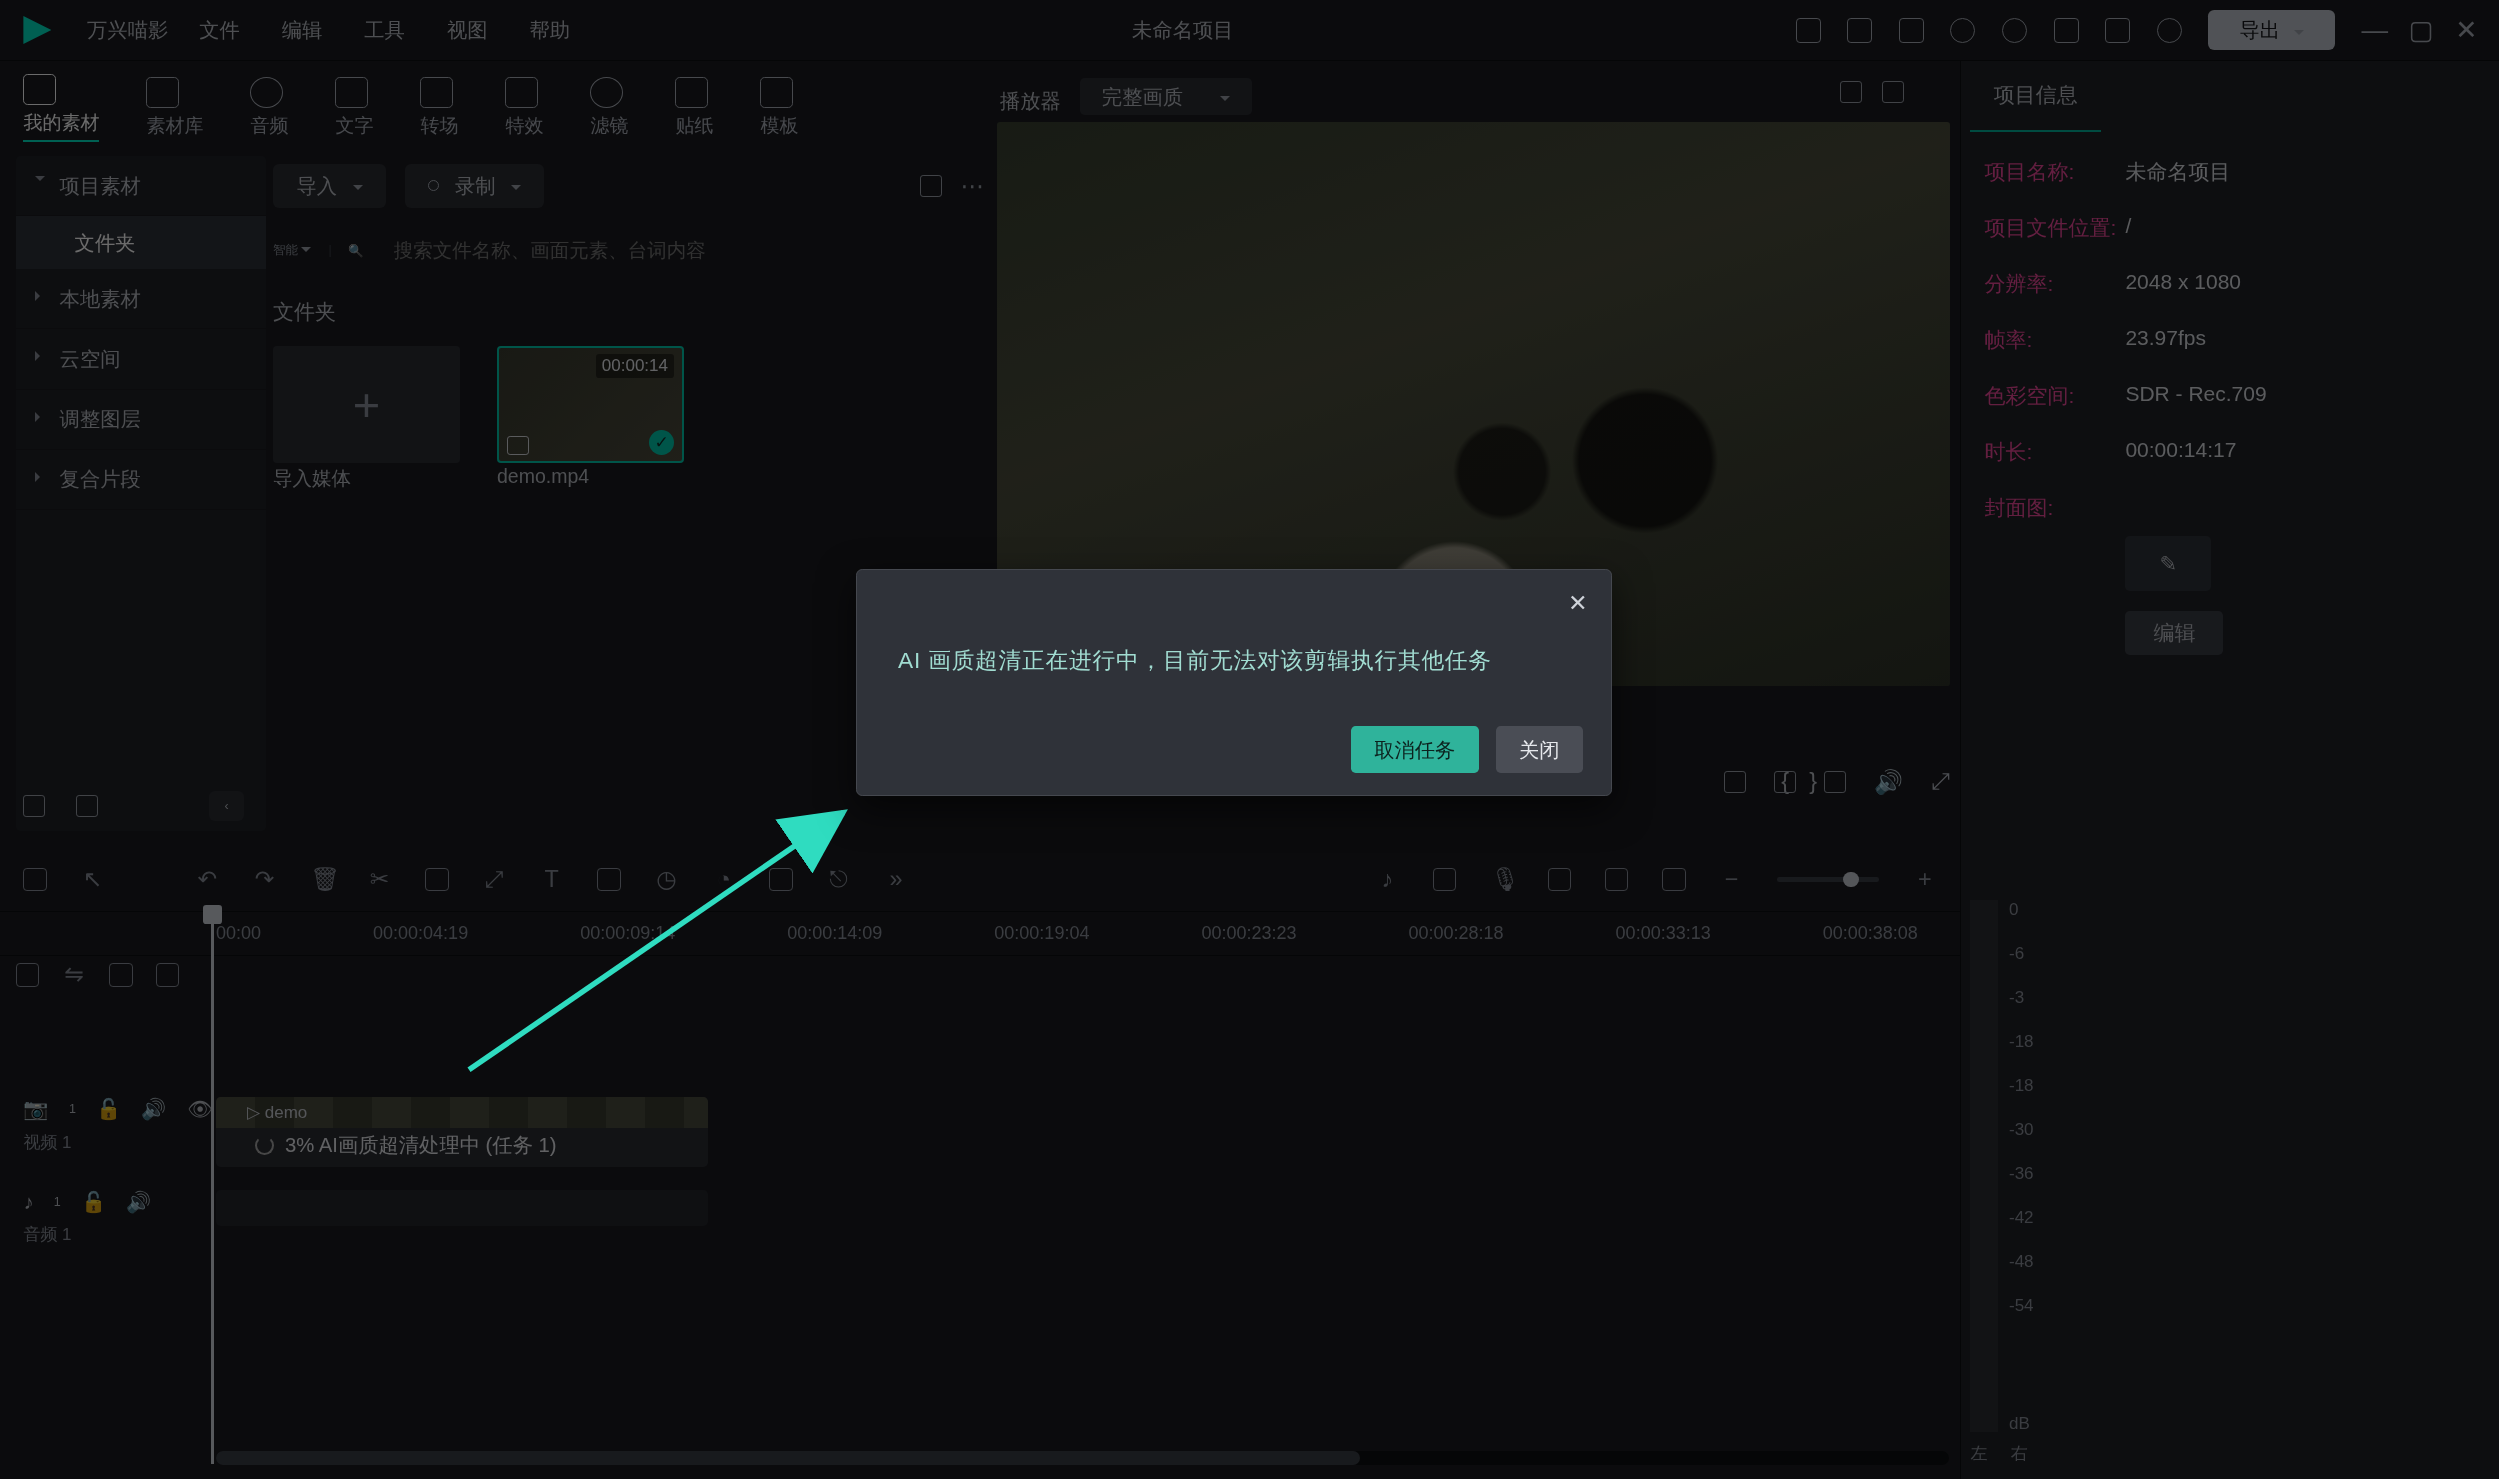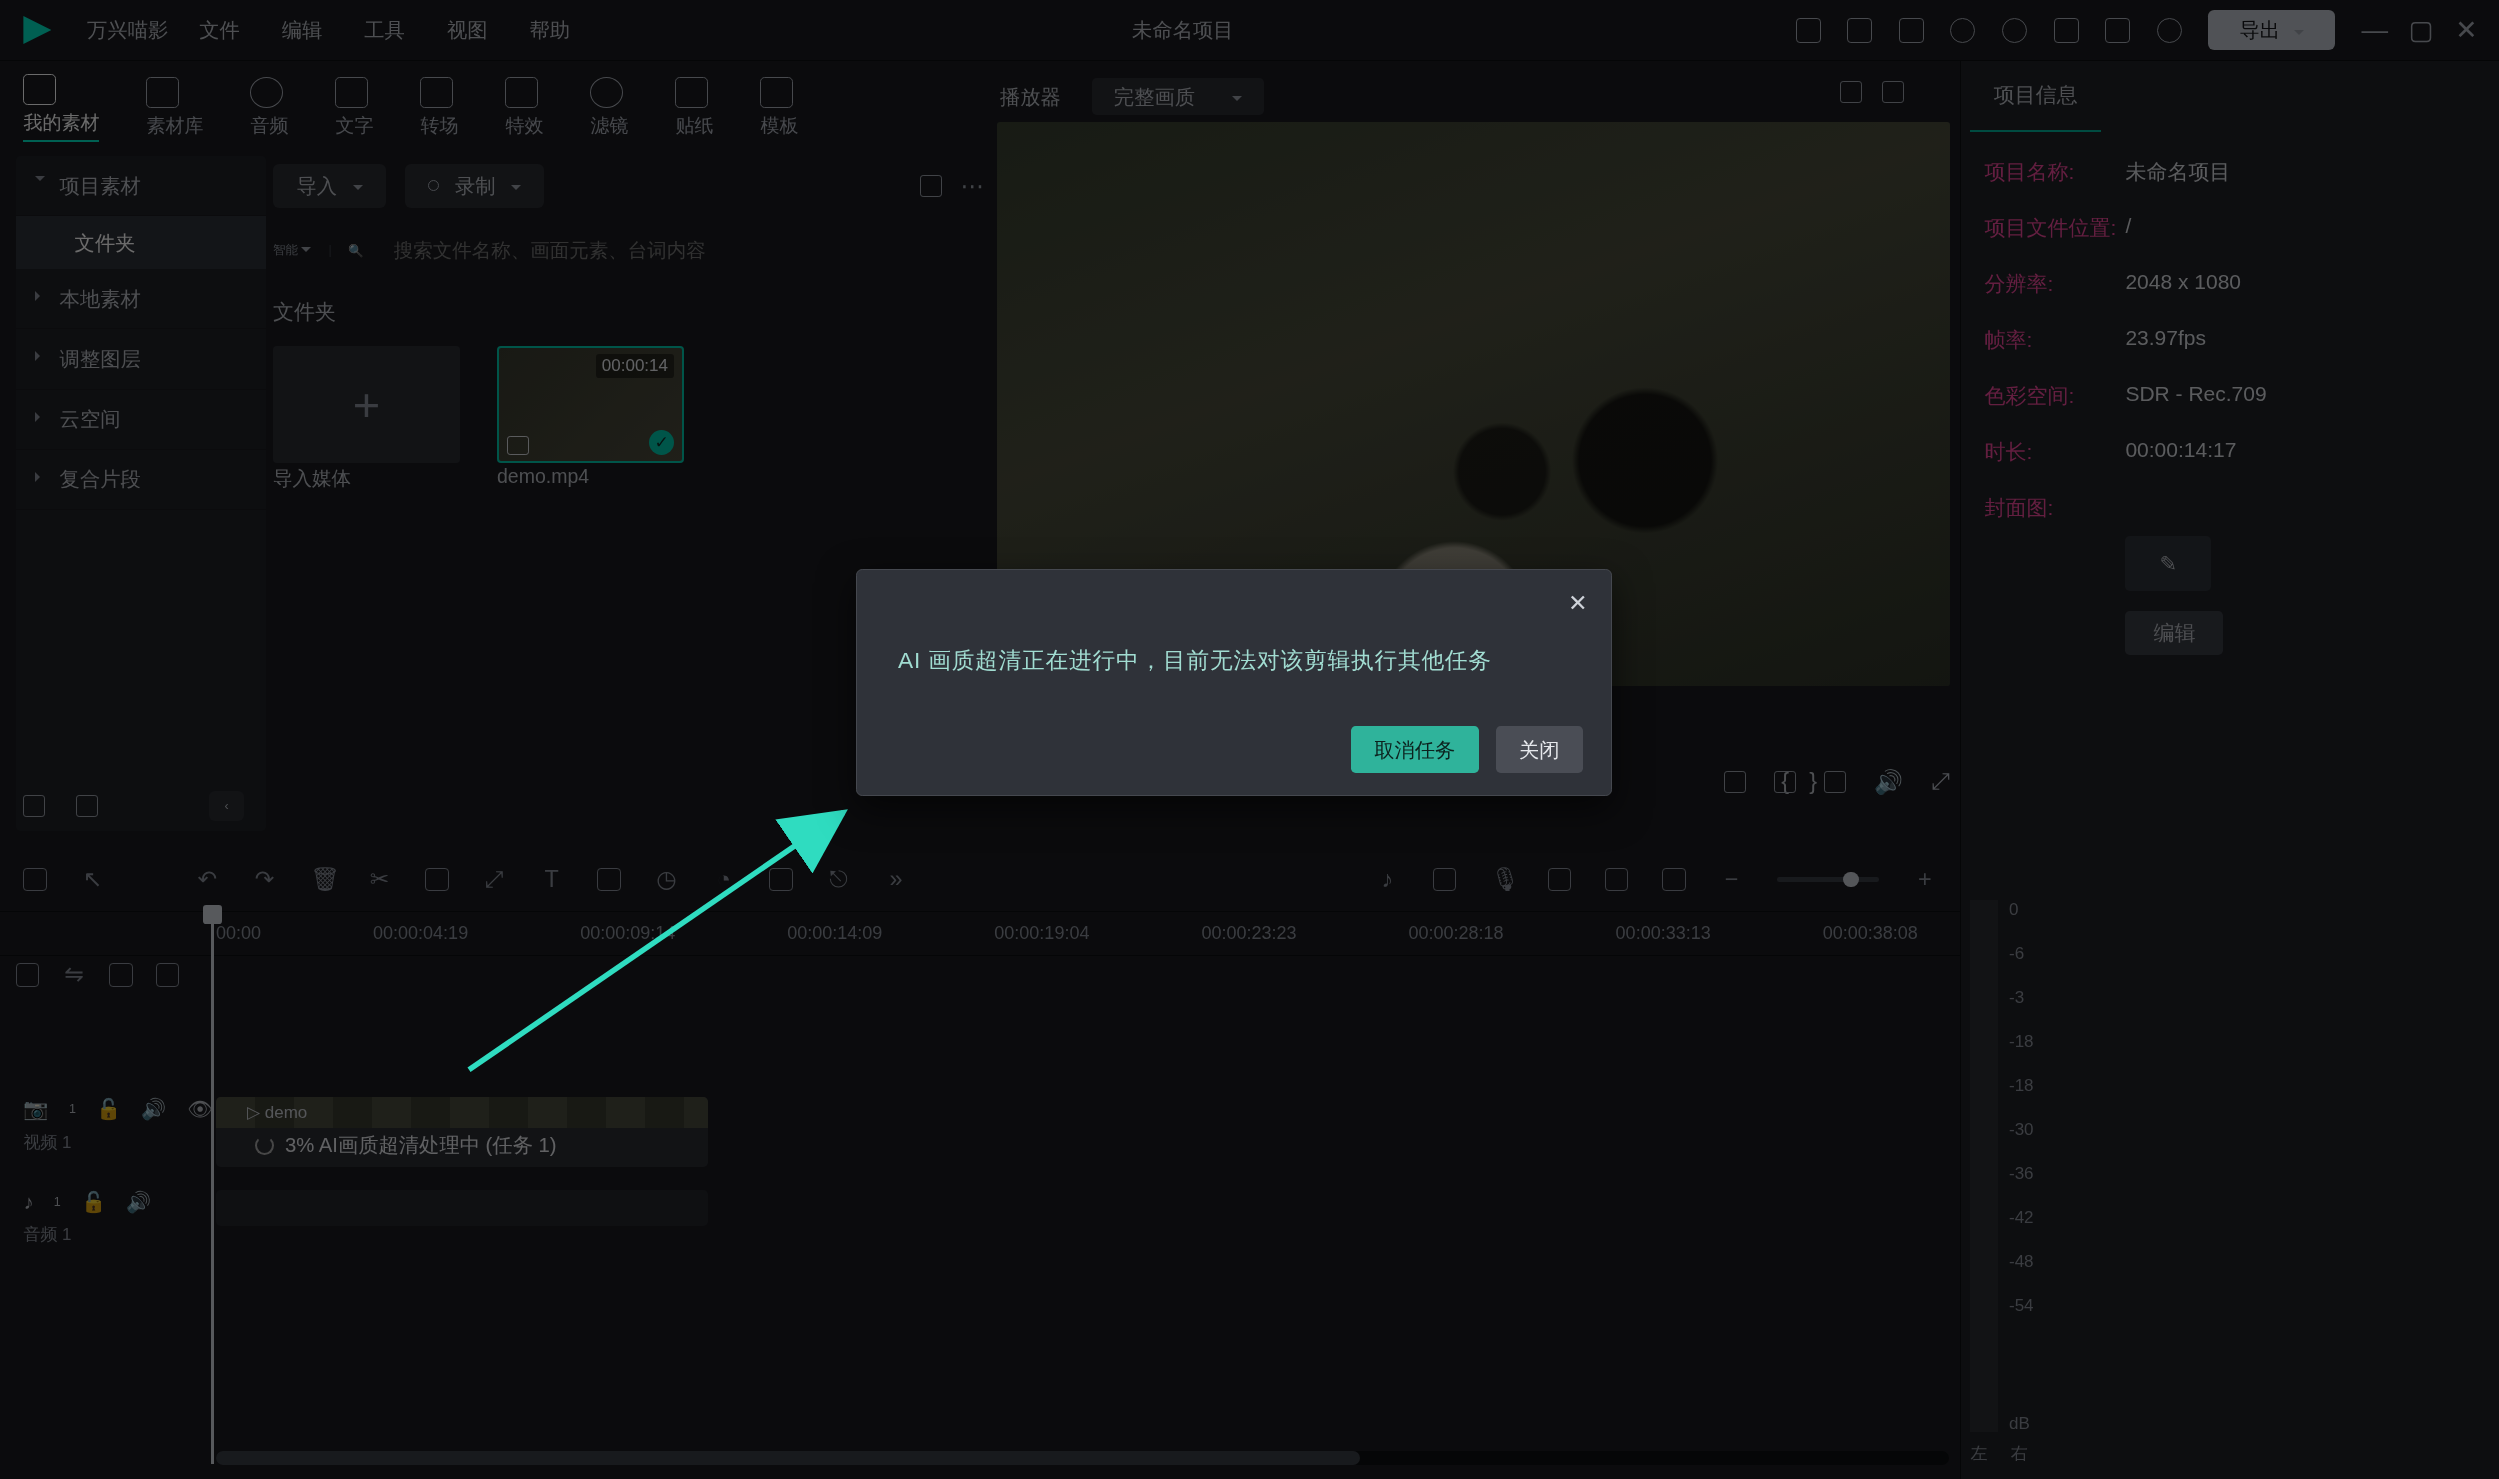--- a/index.html
+++ b/index.html
@@ -17,21 +17,21 @@
 .export-btn{background:#bfc4cc;color:#15161a;border-radius:6.2px;padding:6.2px 31px;font-size:20.3px;display:flex;align-items:center;gap:14px}
 .win-ctrl{width:20.3px;text-align:center;font-size:26.6px;color:#a9adb7}
 
 .libbar{position:absolute;top:61px;left:0;right:0;height:94px;display:flex;align-items:center;gap:47px;padding:0 23.4px}
 .lib-tab{display:flex;flex-direction:column;gap:4.7px;font-size:19px;color:#a9adb7}
 .lib-tab .ic{width:33px;height:31px;border:1.6px solid #a9adb7;border-radius:4.7px}
 .lib-tab .ic.circle{border-radius:50%}
 .lib-tab.active{color:#fff;border-bottom:2.3px solid #00e5c3;padding-bottom:4.7px}
 .lib-tab.active .ic{border-color:#fff}
 
-.player-bar{position:absolute;top:78px;left:1000px;display:flex;align-items:center;gap:31px;font-size:20.3px}
+.player-bar{position:absolute;top:78px;left:1000px;display:flex;align-items:flex-end;gap:19px;font-size:20.3px}
 .dropdown{background:#2b2d33;padding:4.7px 22px;border-radius:4.7px;display:inline-flex;align-items:center;gap:37px}
 .chev::after{content:"";display:inline-block;border:5.5px solid transparent;border-top-color:#9aa0aa;transform:translateY(3.1px)}
 
 .left-col{position:absolute;top:156px;left:15.6px;width:250px;bottom:648px;background:#202227;border-radius:4.7px}
 .lc-group{padding:15.6px 22px 15.6px 44px;font-size:20.3px;color:#b9bdc4;border-bottom:1.6px solid #1a1b1f;position:relative}
 .lc-group .arr{position:absolute;left:19px;top:22px;border:5.5px solid transparent;border-left-color:#8b909a}
 .lc-group.down .arr{border-left-color:transparent;border-top-color:#8b909a;top:20.3px}
 .lc-sub{padding:12.5px 22px 12.5px 59px;font-size:20.3px}
 .lc-sub.active{background:#2e3138;color:#fff}
 
@@ -215,22 +215,22 @@
   </div>
   <div style="position:absolute;top:81px;left:1840px;display:flex;gap:20.3px">
     <div class="small-ic"></div>
     <div class="small-ic"></div>
   </div>
 
   <div class="left-col">
     <div class="lc-group down"><div class="arr"></div><span>项目素材</span></div>
     <div class="lc-sub active">文件夹</div>
     <div class="lc-group"><div class="arr"></div><span>本地素材</span></div>
+    <div class="lc-group"><div class="arr"></div><span>云空间</span></div>
     <div class="lc-group"><div class="arr"></div><span>调整图层</span></div>
-    <div class="lc-group"><div class="arr"></div><span>云空间</span></div>
     <div class="lc-group"><div class="arr"></div><span>复合片段</span></div>
   </div>
 
   <div class="mid">
     <div class="midbar">
       <div class="pill">
           <span>导入</span>
           <span class="chev"></span>
         </div>
       <div class="pill">

